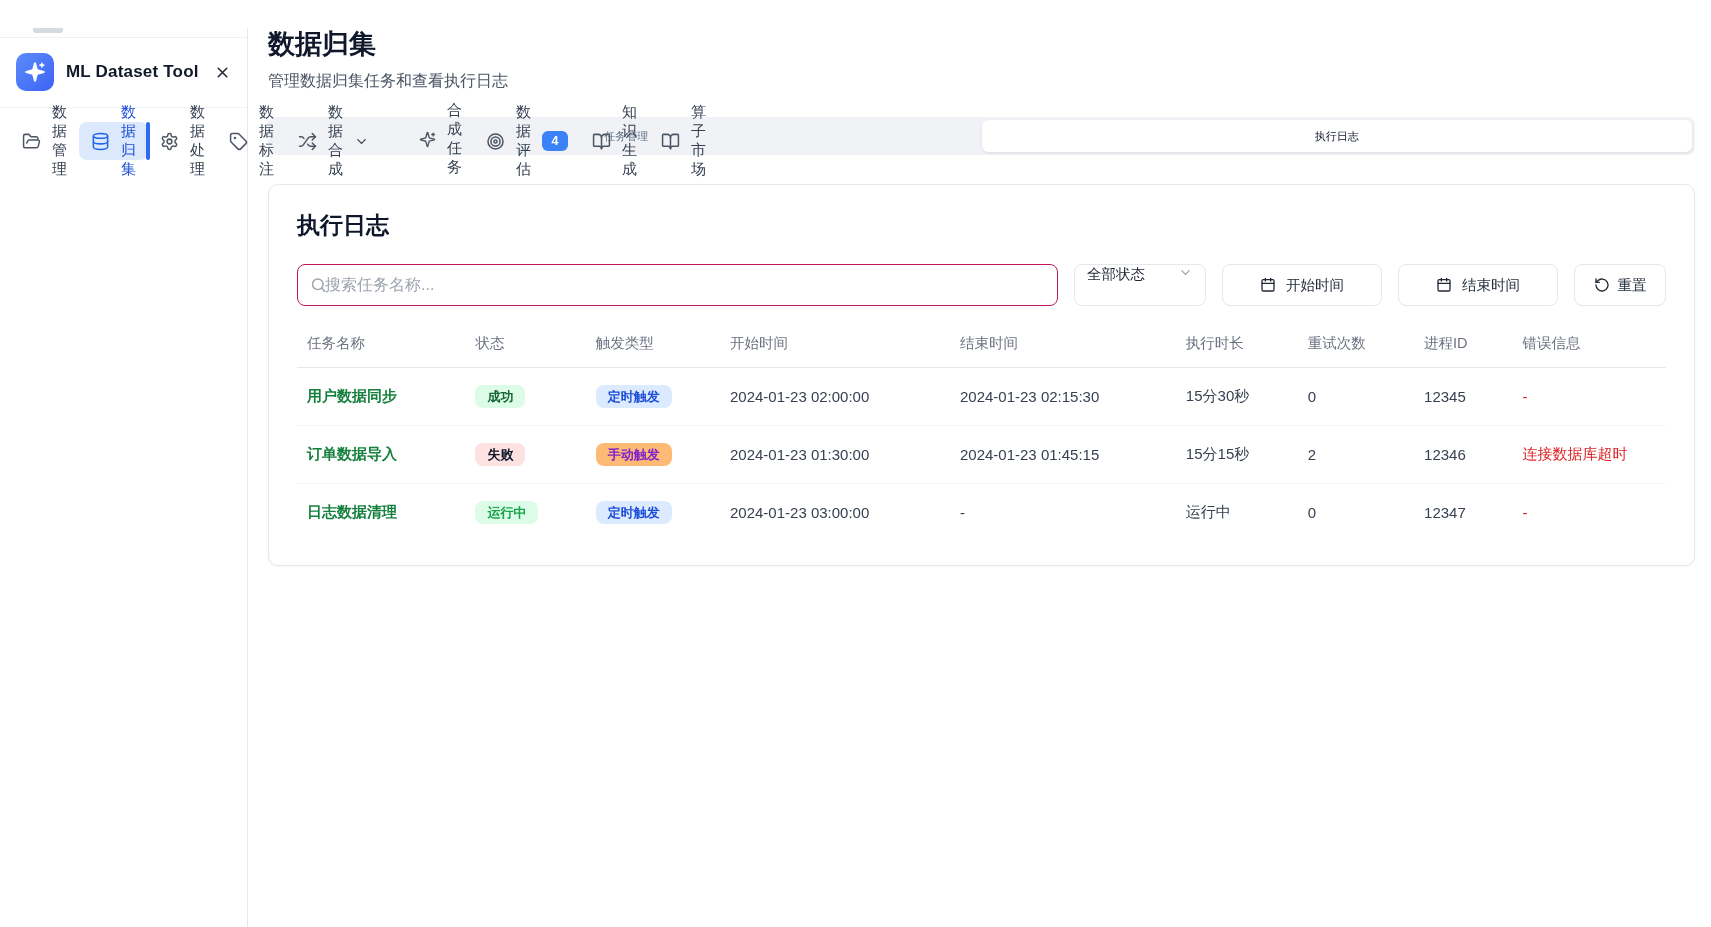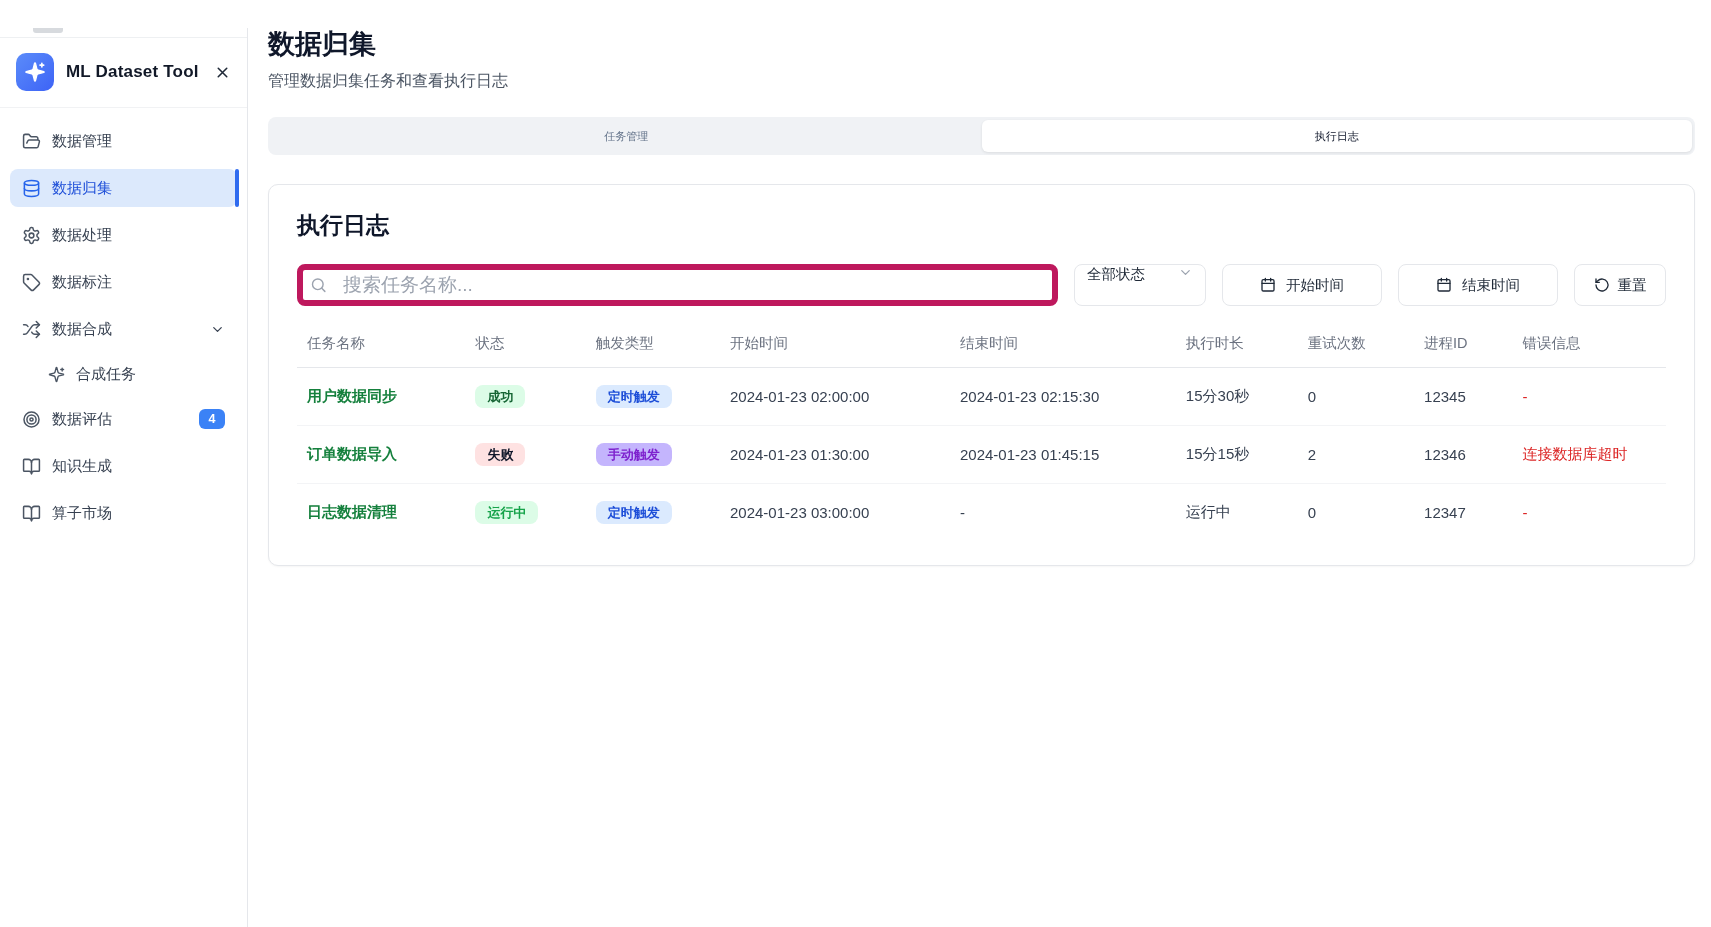--- a/index.html
+++ b/index.html
@@ -23,21 +23,21 @@
   .logo-badge {
     width: 38px; height: 38px; border-radius: 10px; flex: none;
     background: linear-gradient(135deg, #5b8cfa 0%, #3d63f6 100%);
     display: flex; align-items: center; justify-content: center;
     color: #ffffff;
   }
   .logo-badge svg { width: 22px; height: 22px; }
   .app-title { font-size: 17px; font-weight: 700; color: #111827; flex: 1; letter-spacing: .2px; }
   .close-btn { color: #1f2937; cursor: pointer; display: flex; align-items: center; }
   .close-btn svg { width: 17px; height: 17px; }
-  .nav { padding: 14px 10px; display: flex; flex-direction: column; }
+  .nav { padding: 14px 10px; display: flex; flex-direction: row; }
   .nav-item {
     height: 38px; margin-bottom: 9px; border-radius: 8px;
     display: flex; align-items: center; gap: 11px;
     padding: 0 12px; font-size: 15px; color: #374151;
     cursor: pointer; position: relative;
   }
   .nav-item .icon { display: flex; color: #4b5563; }
   .nav-item .icon svg { width: 19px; height: 19px; }
   .nav-item.sub { height: 34px; margin-bottom: 9px; padding-left: 38px; }
   .nav-item.sub .icon svg { width: 17px; height: 17px; }
@@ -75,22 +75,22 @@
   }
   .card-title { font-size: 23px; font-weight: 700; color: #0f172a; margin-bottom: 23px; }
   .filters { display: flex; gap: 16px; margin-bottom: 18px; }
   .search-wrap { flex: 1; position: relative; }
   .search-wrap .icon {
     position: absolute; left: 13px; top: 50%; transform: translateY(-50%);
     color: #9ca3af; display: flex;
   }
   .search-wrap .icon svg { width: 17px; height: 17px; }
   .search-input {
-    width: 100%; height: 42px; border: 6px solid #be185d; border-radius: 8px;
-    padding: 0 14px 0 40px; font-size: 19px; color: #111827; outline: none;
+    width: 100%; height: 42px; border: 1px solid #be185d; border-radius: 8px;
+    padding: 0 14px 0 27px; font-size: 16px; color: #111827; outline: none;
     font-family: "Liberation Sans", sans-serif; background: #fff;
   }
   .search-input::placeholder { color: #9ca3af; }
   .select-box {
     width: 132px; height: 42px; border: 1px solid #e5e7eb; border-radius: 8px;
     display: flex; align-items: flex-start; justify-content: space-between;
     padding: 0 12px; font-size: 14.5px; color: #1f2937; cursor: pointer; background: #fff;
   }
   .select-box .chev { color: #9ca3af; display: flex; }
   .select-box .chev svg { width: 15px; height: 15px; }
@@ -118,21 +118,21 @@
   td.c-name { color: #15803d; font-weight: 700; }
   td.c-err { color: #dc2626; }
   .badge {
     display: inline-block; padding: 5px 12px; border-radius: 8px;
     font-size: 13px; font-weight: 700; line-height: 1;
   }
   .b-success   { background: #dcfce7; color: #166534; }
   .b-failed    { background: #fee2e2; color: #0f172a; }
   .b-running   { background: #dcfce7; color: #16a34a; }
   .b-scheduled { background: #dbeafe; color: #1d4ed8; }
-  .b-manual    { background: #c4b5fd; color: #7e22ce; }
+  .b-manual    { background: #fdba74; color: #7e22ce; }
 </style>
 </head>
 <body>
 
 <aside class="sidebar">
   <div class="sidebar-topstrip">
     <div class="top-pill"></div>
   </div>
   <div class="logo-row">
     <div class="logo-badge">

